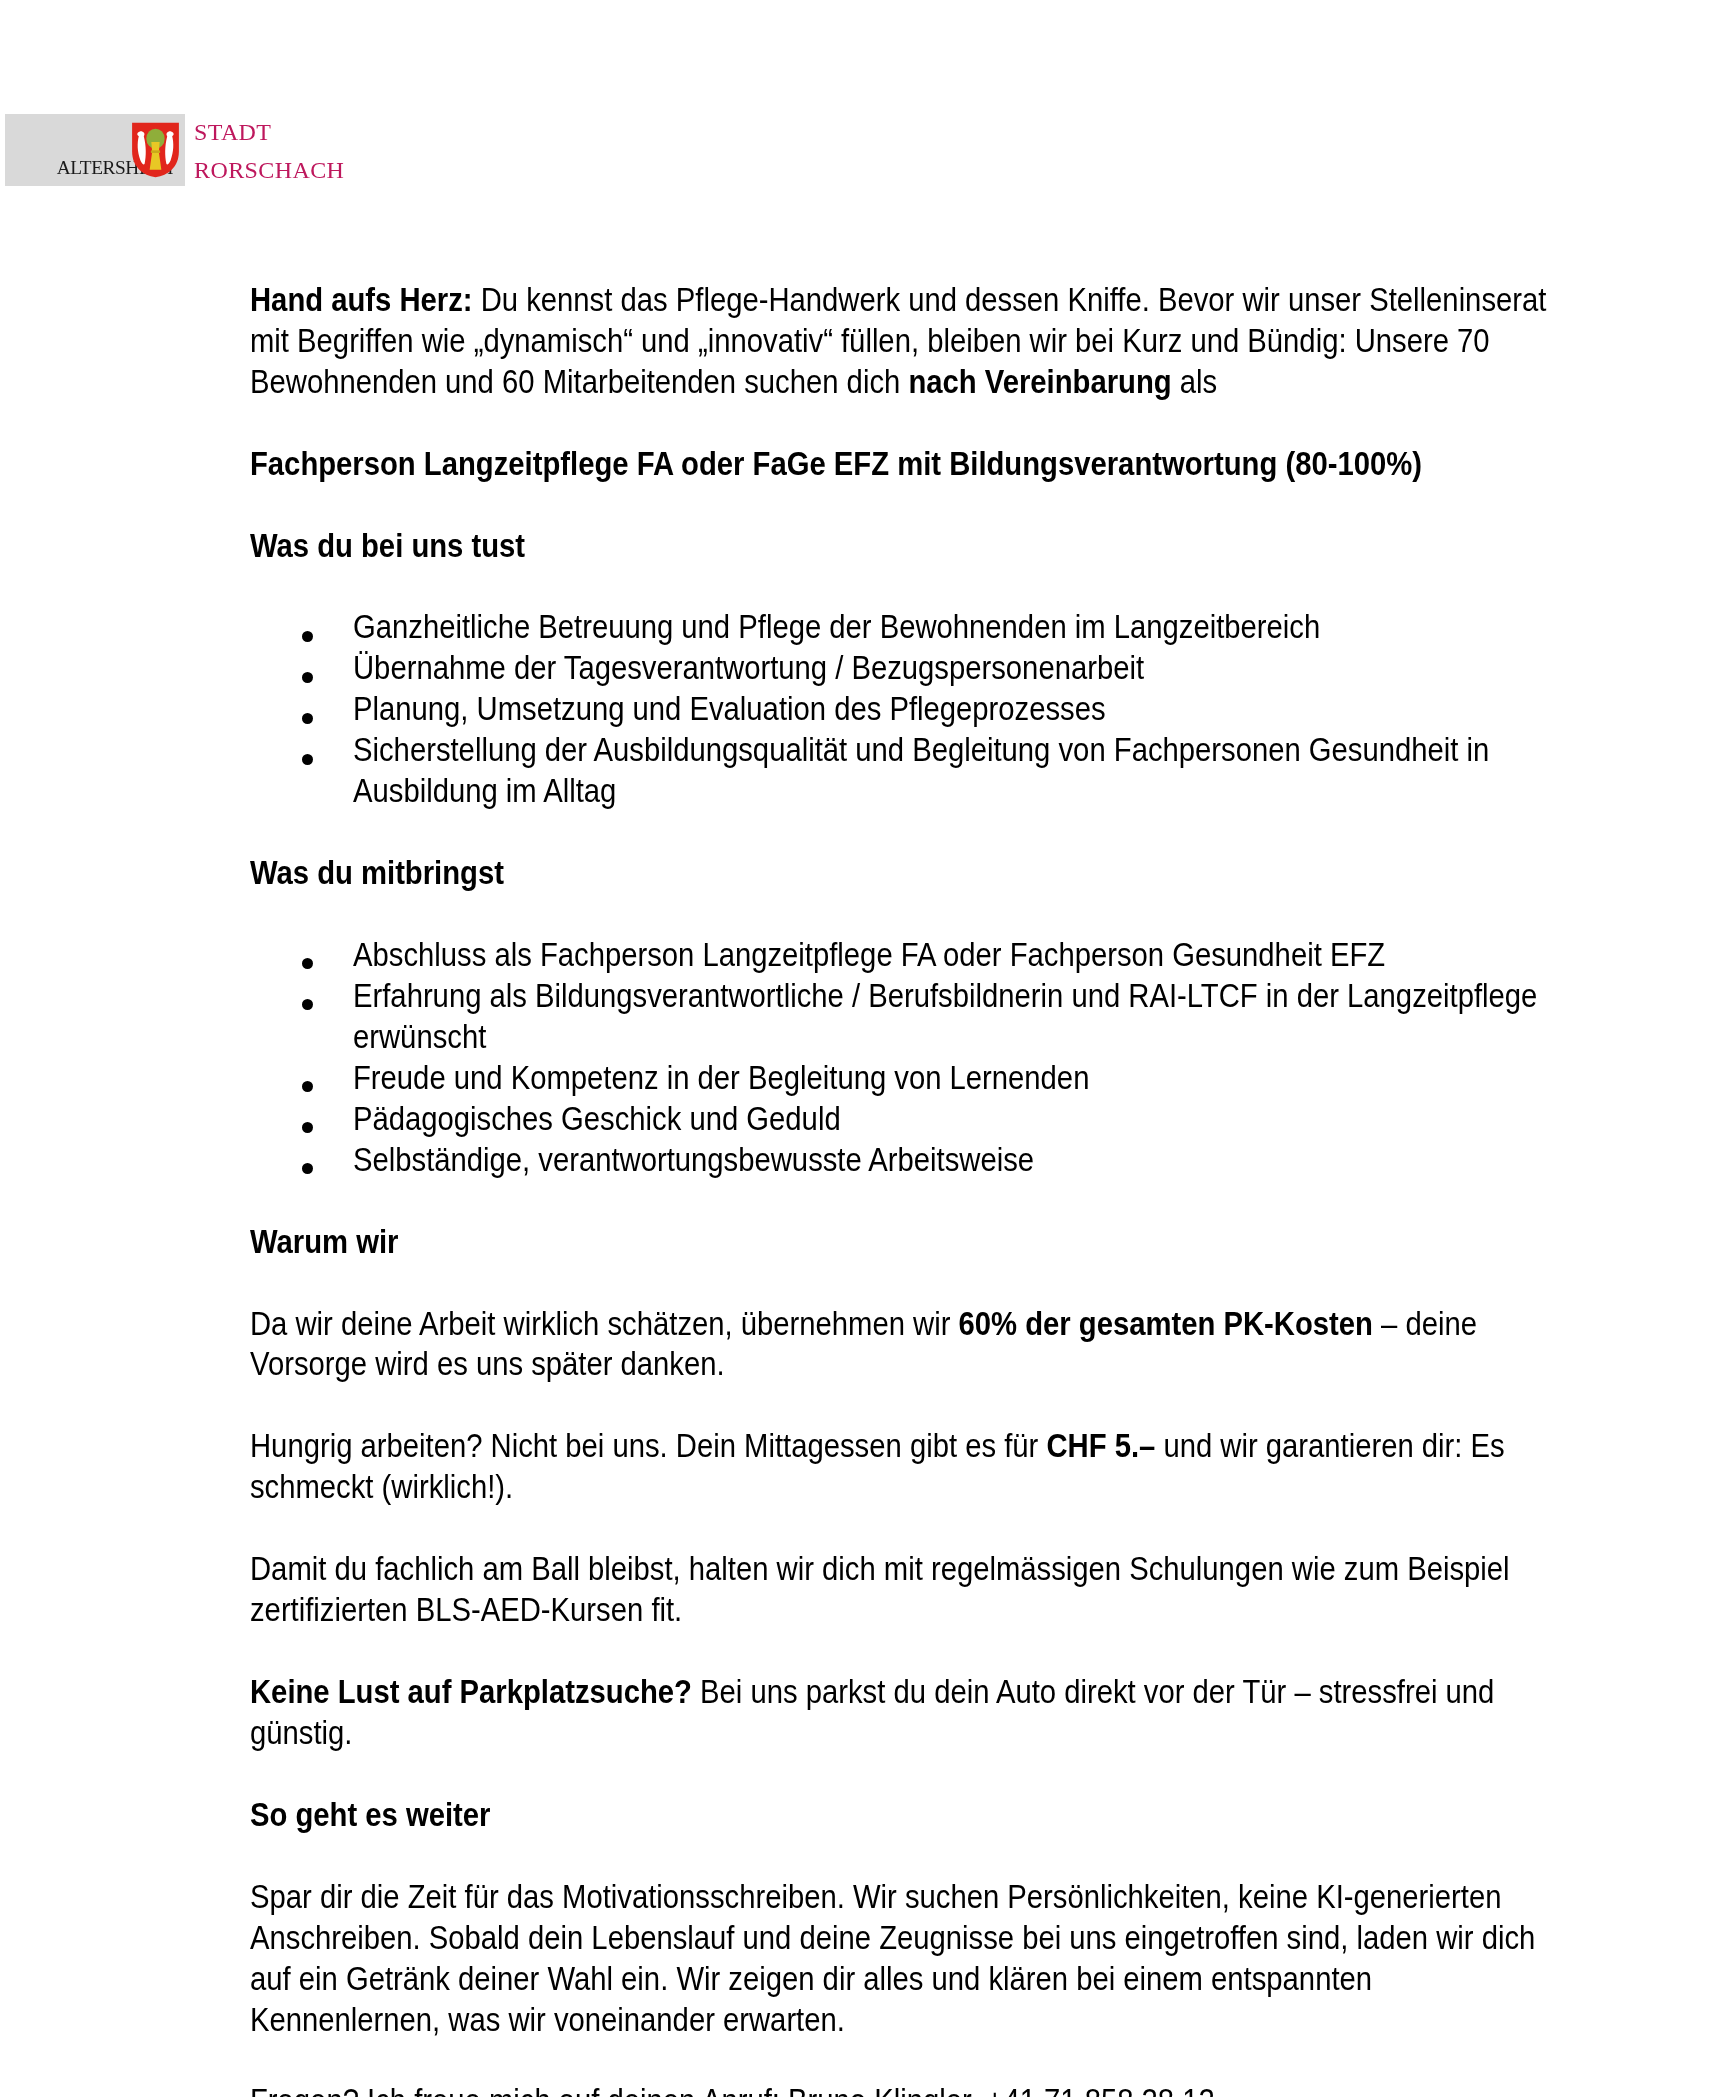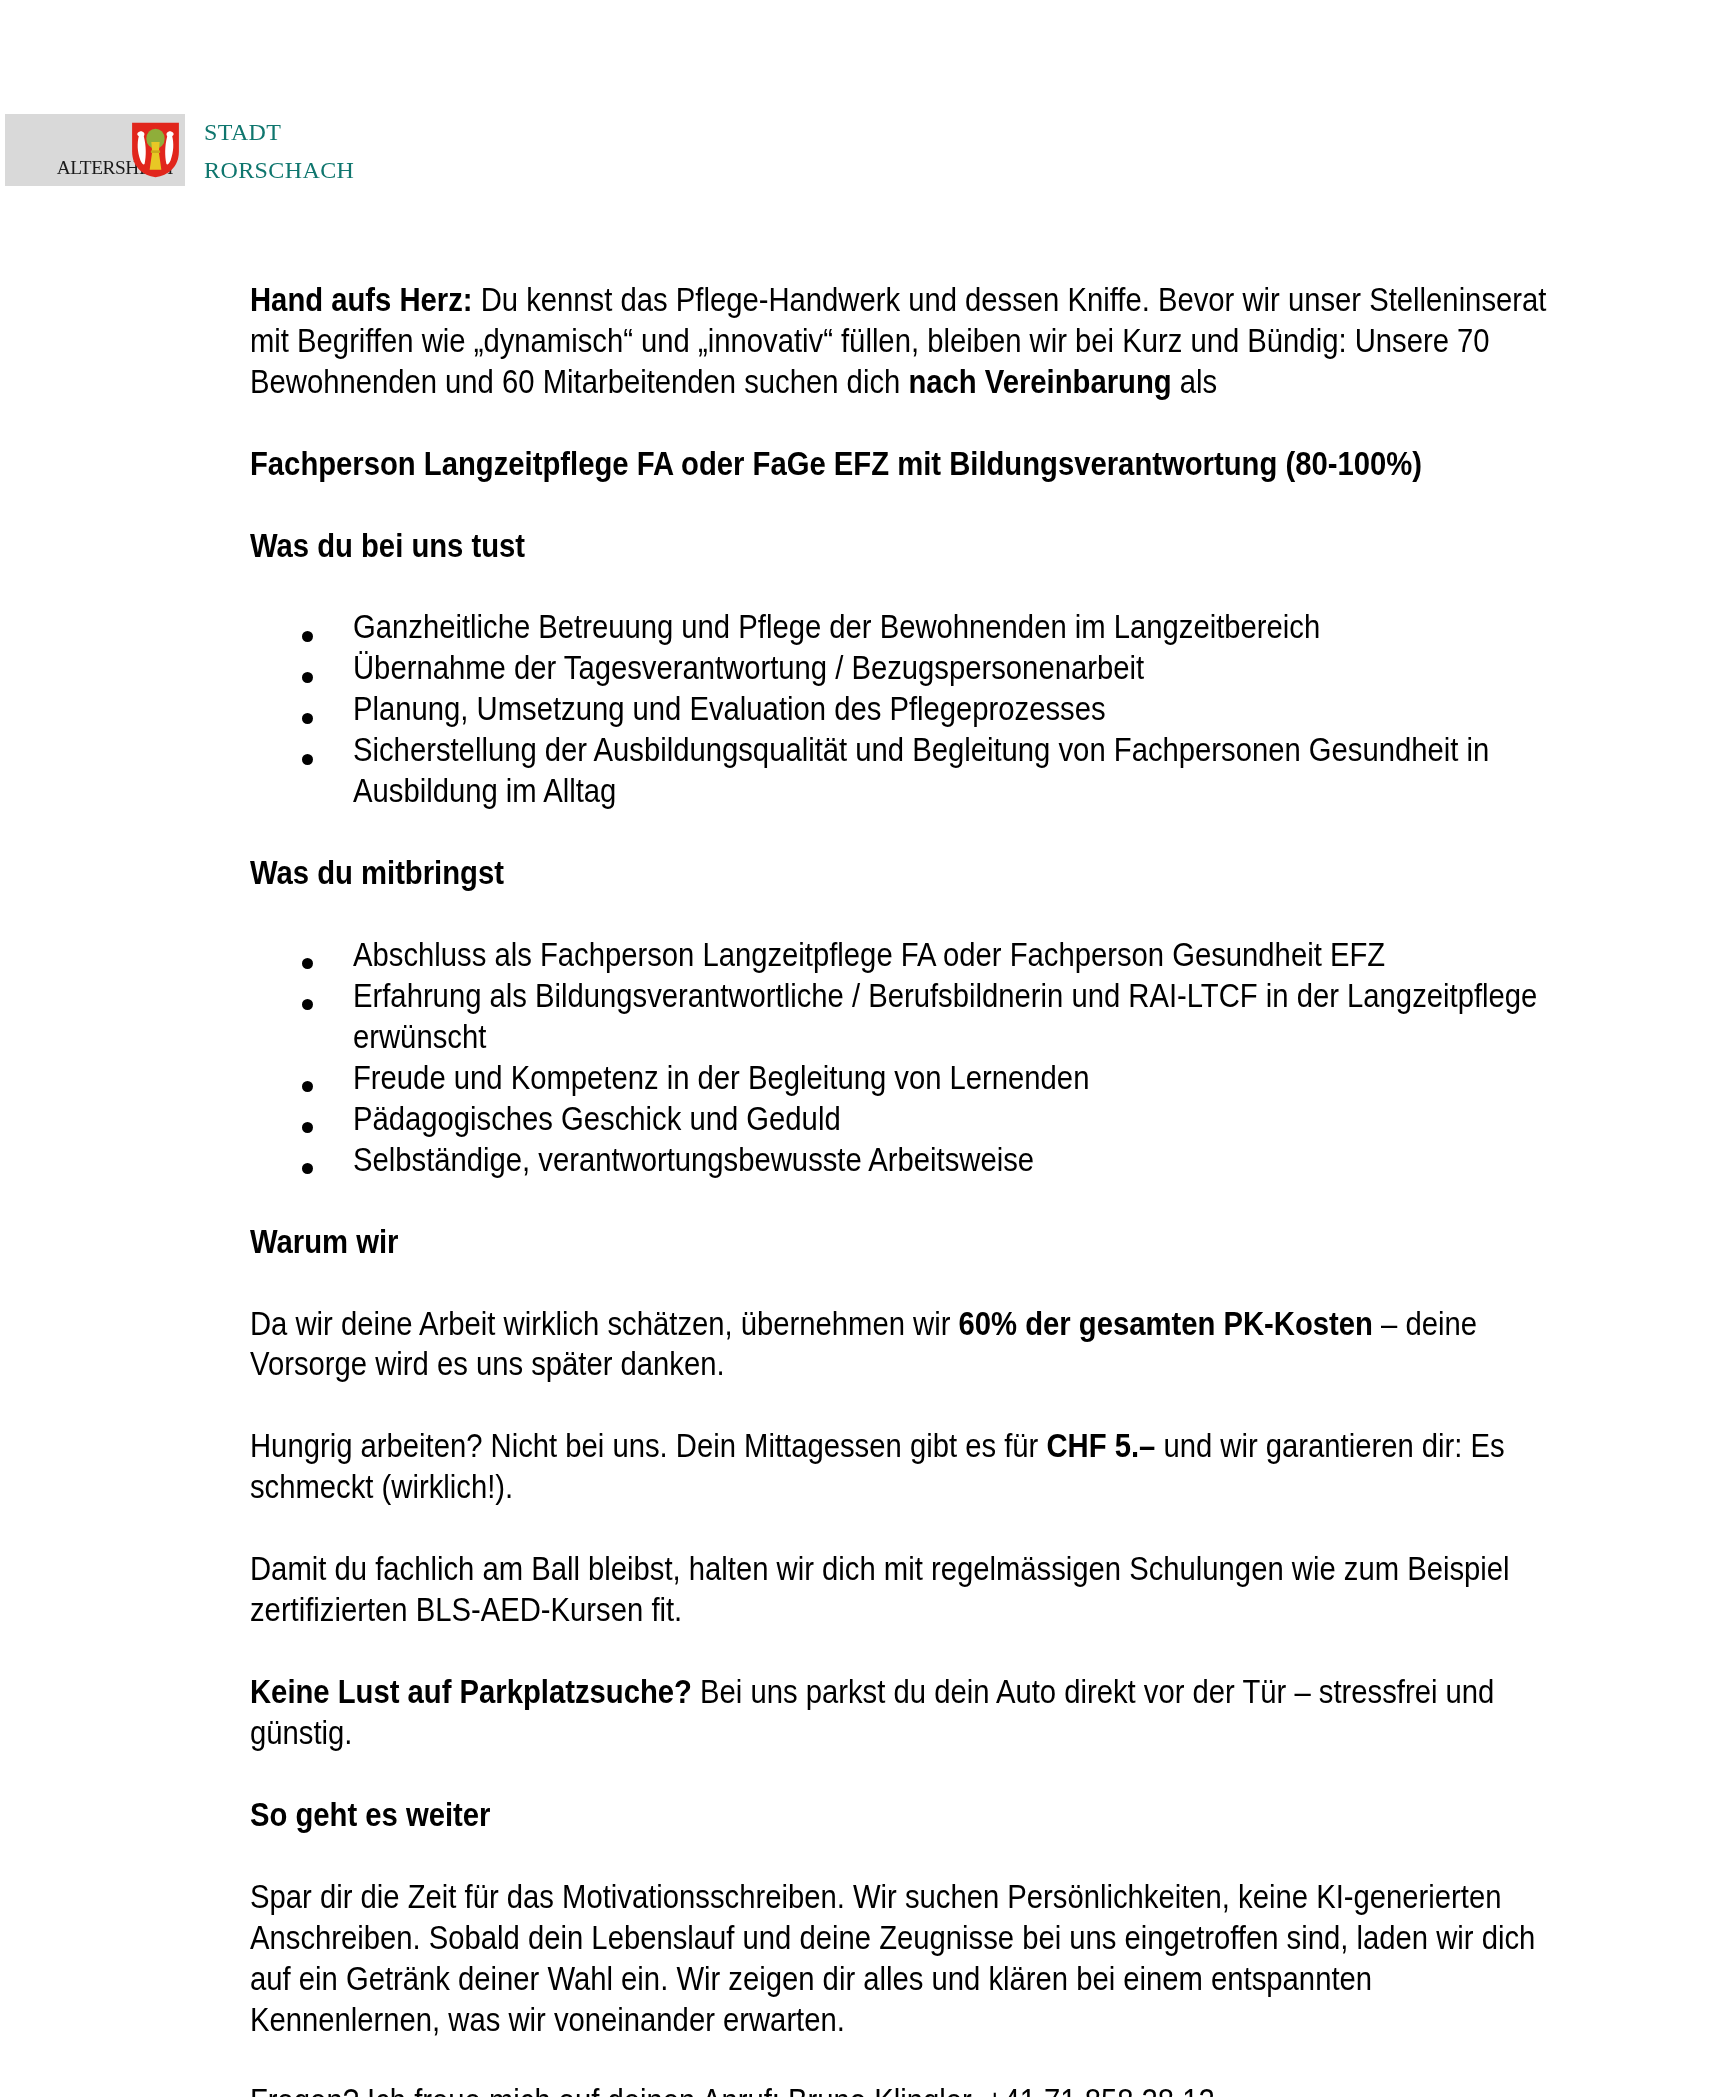--- a/index.html
+++ b/index.html
@@ -2,21 +2,21 @@
 <html style="font-size:6.7px"><head>
 <meta charset="utf-8">
 <style>
   html, body { margin: 0; padding: 0; background: #ffffff; }
   body { width: 1734px; height: 2452px; position: relative; overflow: hidden; color: #000; }
 
   .logo { position: absolute; left: 5px; top: 114px; width: 348px; height: 72px; }
   .logo-box { position: absolute; left: 0; top: 0; width: 180px; height: 72px; background: #d9d9d9; }
   .logo-altersheim { position: absolute; left: 11.7px; top: 44px; font-family: "Liberation Serif", serif; font-size: 19.3px; line-height: 19.3px; letter-spacing: -0.4px; color: #1a1a1a; white-space: nowrap; margin-left: 40px; }
   .logo-shield { position: absolute; left: 126px; top: 7.6px; width: 49px; height: 56px; }
-  .logo-stadt, .logo-city { position: absolute; left: 199px; font-family: "Liberation Serif", serif; font-size: 24px; line-height: 24px; color: #0f766e; white-space: nowrap; letter-spacing: 0.4px; }
+  .logo-stadt, .logo-city { position: absolute; left: 189px; font-family: "Liberation Serif", serif; font-size: 24px; line-height: 24px; color: #be185d; white-space: nowrap; letter-spacing: 0.4px; }
   .logo-stadt { top: 5.5px; }
   .logo-city { top: 44px; }
 
   .doc { position: absolute; left: 250px; top: 0; width: 1342px; }
   .line { position: absolute; left: 0; height: 41px; white-space: nowrap;
           font-family: "Liberation Sans", sans-serif; font-size: 34px; line-height: 41px;
           transform-origin: 0 50%; transform: scaleX(0.86); }
   .b { font-weight: bold; }
   .bullet { position: absolute; left: 52px; width: 11px; height: 11px; border-radius: 50%; background: #000; }
   .indent { left: 103px; }

